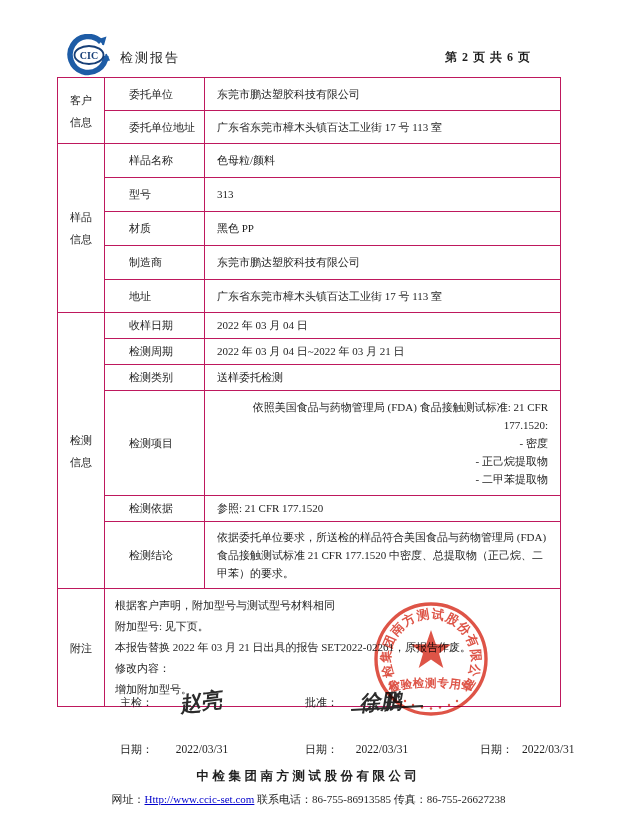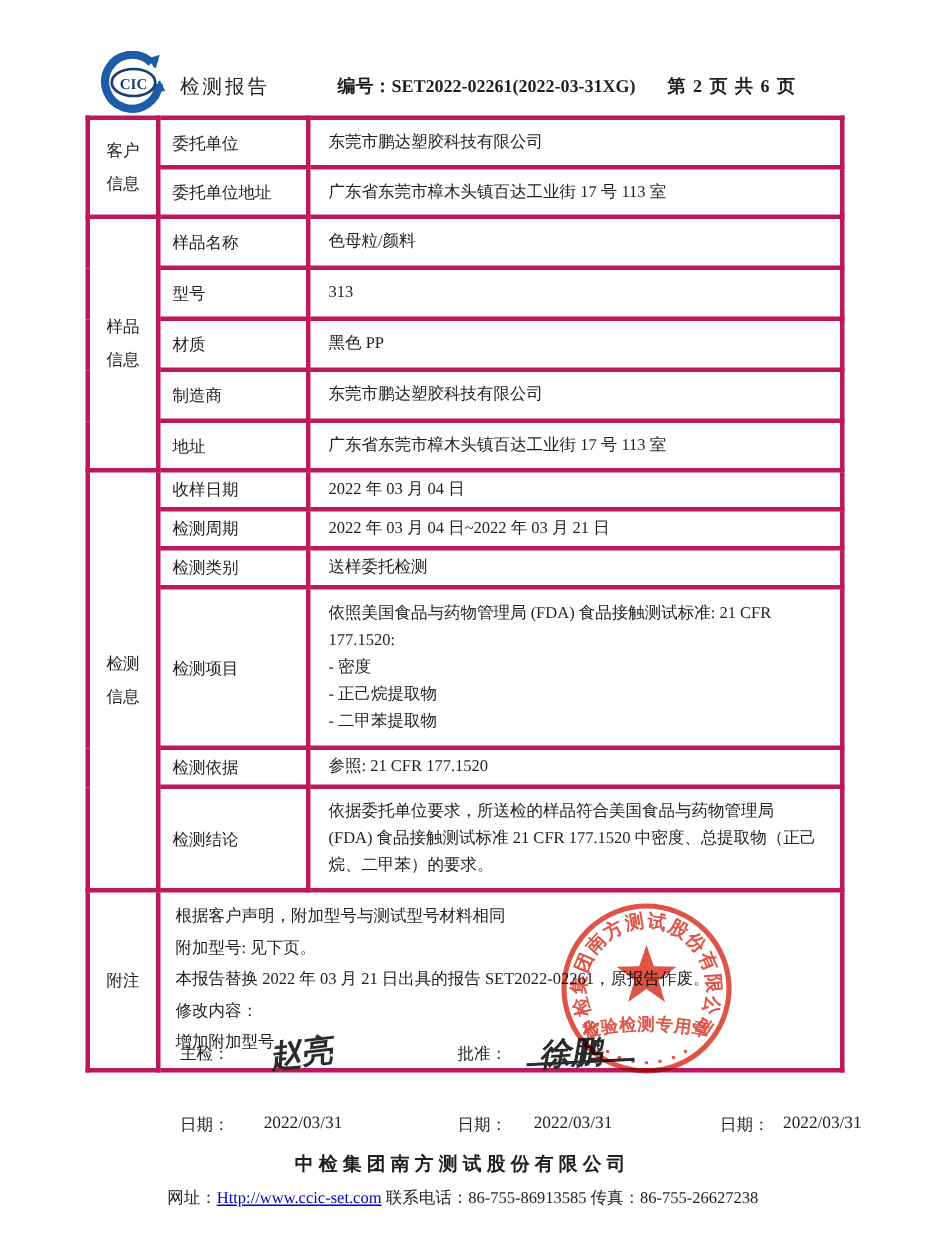--- a/index.html
+++ b/index.html
@@ -9,30 +9,30 @@
 
   
   .hdr { position:absolute; top:32px; left:57px; width:503px; height:56px; }
   .logo { position:absolute; left:8px; top:2px; width:46px; height:44px; }
   .hdr-title { position:absolute; left:63px; top:17px; font-size:13px; font-weight:normal; letter-spacing:2px; }
   .hdr-no { position:absolute; left:168px; top:17px; font-size:12px; font-weight:bold; }
   .hdr-page { position:absolute; left:388px; top:17px; font-size:12px; font-weight:bold; letter-spacing:1px; }
 
   
   table.rpt { position:absolute; top:77px; left:57px; width:503px; border-collapse:collapse; table-layout:fixed; }
-  table.rpt td, table.rpt th { border:3px solid #be185d; font-size:11px; font-weight:normal; vertical-align:middle; }
+  table.rpt td, table.rpt th { border:1px solid #be185d; font-size:11px; font-weight:normal; vertical-align:middle; }
   col.c1 { width:47px; } col.c2 { width:100px; } col.c3 { width:356px; }
   th.grp { text-align:center; line-height:22px; background:#fff; }
-  td.lbl { padding-left:8px; }
+  td.lbl { padding-left:24px; }
   td.val { padding-left:12px; line-height:17px; }
   tr.h33 td, tr.h33 th { height:33px; }
   tr.h34 td { height:34px; }
   tr.h26 td { height:26px; }
   td.multiline { vertical-align:middle; padding:7px 12px; }
-  td.multiline div { line-height:18px; }
+  td.multiline div { line-height:18px;text-align:right; }
   td.concl { padding:6px 12px 6px 12px; line-height:18px; vertical-align:middle; }
   td.note-cell { padding:6px 10px; vertical-align:middle; }
   td.note-cell div { line-height:21px; }
 
   
   .sigs { position:absolute; top:676px; left:57px; width:503px; }
   .sig-row { display:grid; grid-template-columns:185px 175px 143px; align-items:center; height:52px; }
   .date-row { display:grid; grid-template-columns:185px 175px 143px; align-items:center; height:26px; margin-top:8px; }
   .sig-row > div, .date-row > div { display:flex; align-items:center; padding-left:23px;margin-left:40px; }
   .date-row > div { padding-left:23px; }
@@ -63,21 +63,20 @@
         <g fill="none" stroke="#1d5ca6">
           <path d="M 36 8 A 18 18 0 1 0 41 22" stroke-width="5.5"></path>
           <path d="M 34 6 l 6 -2 l -2 7" stroke-width="2" fill="#1d5ca6"></path>
           <path d="M 41 20 l 3 6 l -7 1" stroke-width="1.5" fill="#1d5ca6"></path>
           <ellipse cx="24" cy="21" rx="14.5" ry="9" stroke="#173f77" stroke-width="1.8" fill="#ffffff"></ellipse>
         </g>
         <text x="24" y="25" text-anchor="middle" font-size="10" font-weight="bold" fill="#173f77" font-family="'Liberation Serif',serif">CIC</text>
       </svg>
     </div>
     <div class="hdr-title">检测报告</div>
-    <div class="hdr-no"><span>编号：</span><span>SET2022-02261(2022-03-31XG)</span></div>
     <div class="hdr-page">第 2 页 共 6 页</div>
   </div>
 
   <table class="rpt">
     <colgroup>
         <col class="c1">
         <col class="c2">
         <col class="c3">
       </colgroup>
     <tbody>

